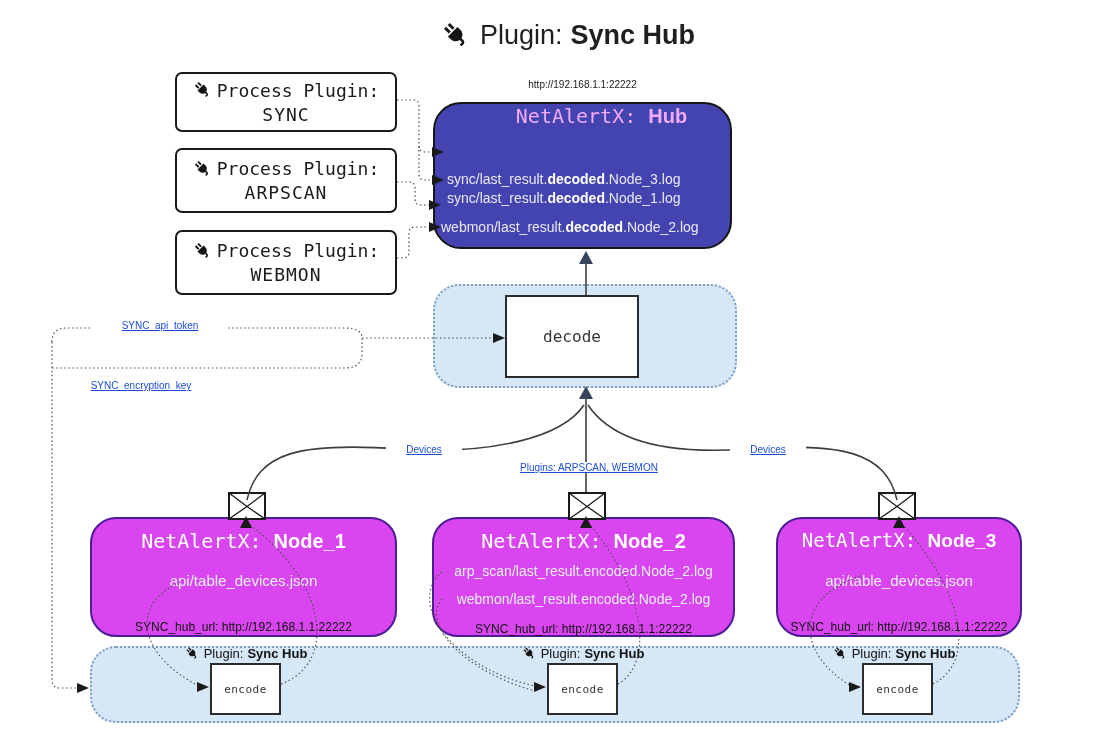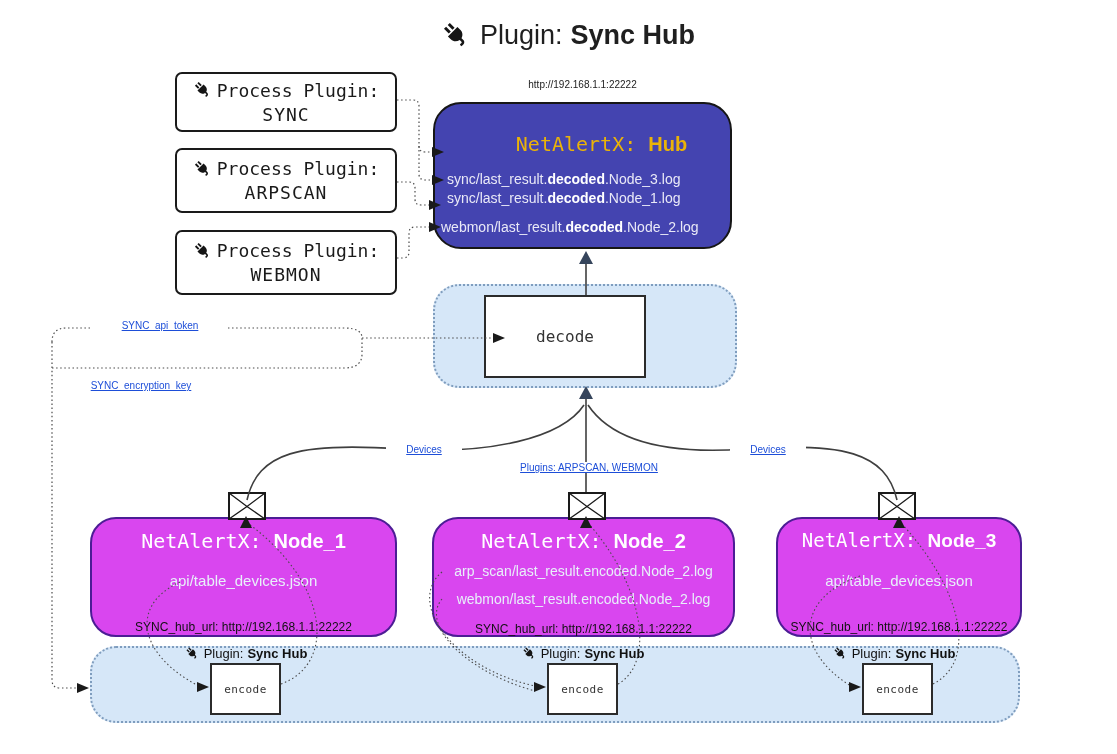--- a/index.html
+++ b/index.html
@@ -11,21 +11,21 @@
   
   .page-title{display:flex;align-items:center;gap:8px;font-size:27px;color:#1f1f1f;}
   .page-title .t-name{font-weight:bold;}
   
   .wbox{background:#fff;border:2px solid #1a1a1a;box-sizing:border-box;}
   .pbox{display:flex;flex-direction:column;justify-content:center;align-items:center;gap:3px;border-radius:7px;}
   .pbox .l1{display:flex;align-items:center;gap:4px;font-size:18px;}
   .pbox .l2{font-size:18px;letter-spacing:1px;}
   
   .hub{background:#4444B0;border:2px solid #161616;border-radius:28px;box-sizing:border-box;}
-  .hub-title{color:#eab308;font-size:20px;margin-top:28px;padding-left:38px;}
+  .hub-title{color:#f0abfc;font-size:20px;margin-top:0;padding-left:38px;}
   .hub-title .bold-name{font-weight:bold;font-family:"Liberation Sans",sans-serif;}
   .hub-line{position:absolute;left:12px;right:2px;color:#e9e9f7;font-size:14px;white-space:nowrap;}
   .hub-line b{color:#fff;}
   
   .panel{background:#D6E7F8;border:2px dotted #7F9DBE;border-radius:26px;box-sizing:border-box;}
   .decode-box,.encode-box{background:#fff;border:2px solid #2b2b2b;box-sizing:border-box;
       display:flex;align-items:center;justify-content:center;color:#333;}
   .decode-box{font-size:16px;}
   .encode-box{font-size:11px;letter-spacing:.5px;}
   
@@ -106,21 +106,21 @@
     <div class="hub-title center mono">
       <span>NetAlertX:</span>
       <span class="bold-name">Hub</span>
     </div>
     <div class="hub-line" style="top:48px;margin-top:38px;"><span>sync/last_result.</span><b>decoded</b><span>.Node_1.log</span></div>
     <div class="hub-line" style="top:67px;"><span>sync/last_result.</span><b>decoded</b><span>.Node_3.log</span></div>
     <div class="hub-line" style="top:115px;left:6px;"><span>webmon/last_result.</span><b>decoded</b><span>.Node_2.log</span></div>
   </div>
 
   <div class="abs panel boxlayer" style="left:433px;top:284px;width:304px;height:104px;"></div>
-  <div class="abs decode-box boxlayer mono" style="left:484px;top:295px;width:162px;height:83px;text-align:right;">decode</div>
+  <div class="abs decode-box boxlayer mono" style="left:505px;top:295px;width:134px;height:83px;text-align:right;">decode</div>
 
   <div class="abs edge-label lbl center" style="left:92px;top:320px;width:130px;">SYNC_api_token</div>
   <div class="abs edge-label lbl center" style="left:58px;top:380px;width:160px;">SYNC_encryption_key</div>
 
   <div class="abs edge-label lbl center" style="left:386px;top:444px;width:70px;">Devices</div>
   <div class="abs edge-label lbl center" style="left:496px;top:462px;width:180px;">Plugins: ARPSCAN, WEBMON</div>
   <div class="abs edge-label lbl center" style="left:730px;top:444px;width:70px;">Devices</div>
 
   <div class="abs node boxlayer" style="left:90px;top:517px;width:307px;height:120px;">
     <div class="node-title mono">

